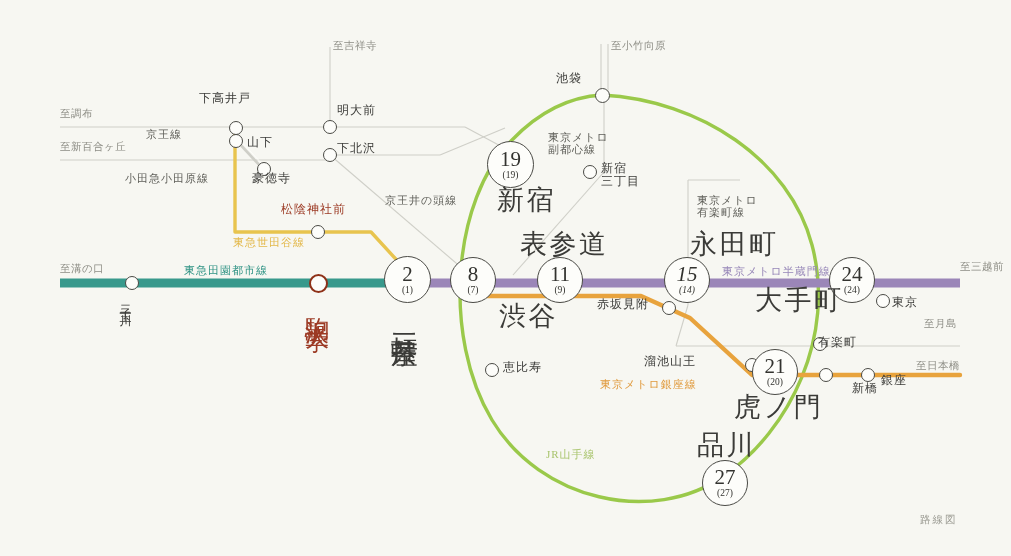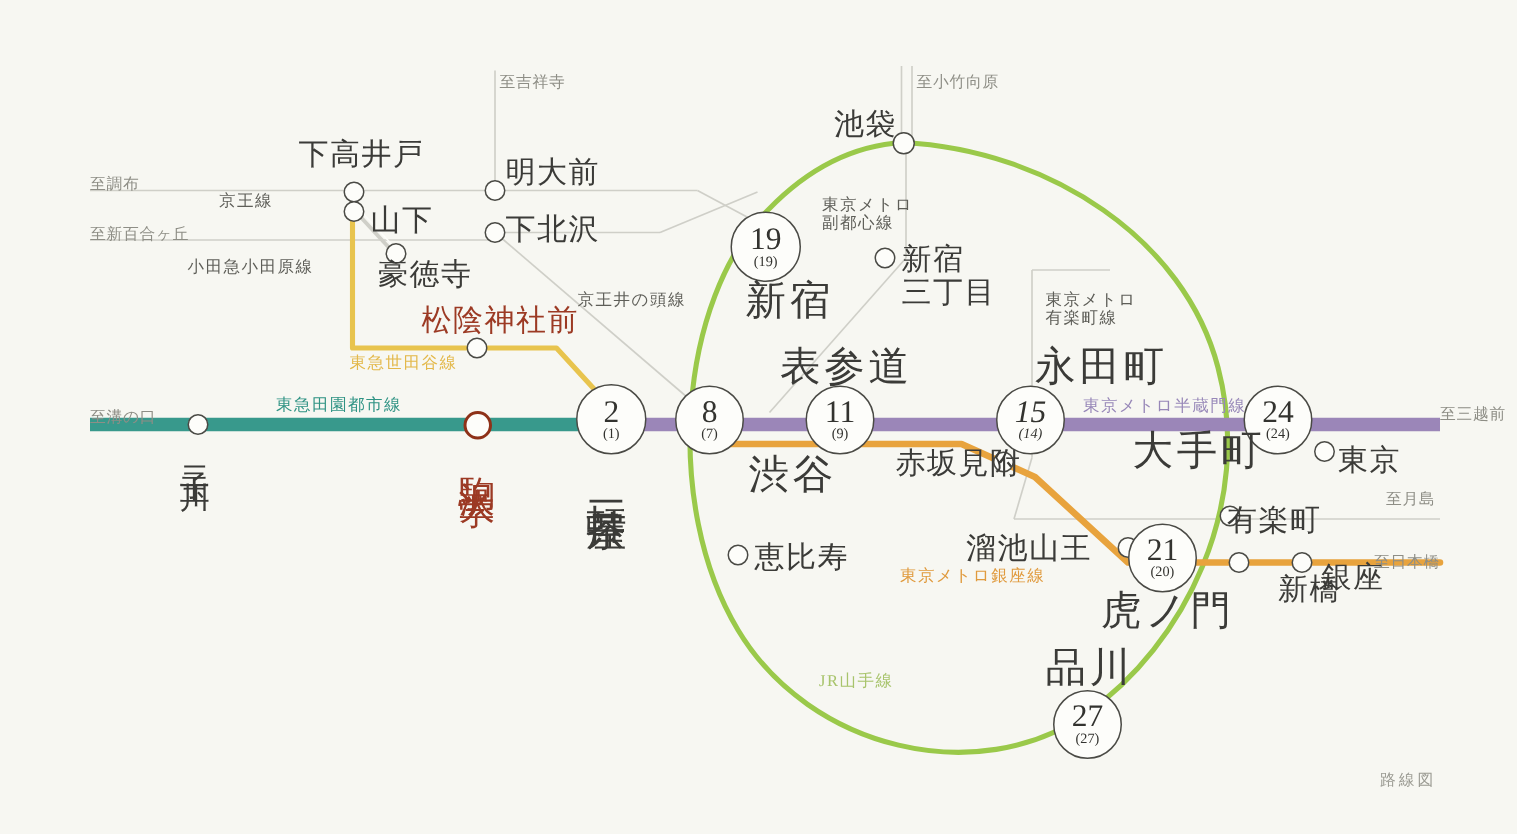--- a/index.html
+++ b/index.html
@@ -9,34 +9,34 @@
     font-family:"Liberation Serif","DejaVu Serif",serif;
     overflow:hidden;
     position:relative;
   }
   #map{position:absolute;left:0;top:0;width:1011px;height:556px;}
 
   .lbl{position:absolute;white-space:nowrap;line-height:1.12;}
 
   
   .dest{
-    font-size:10.5px;color:#8e8e86;letter-spacing:.5px;margin-top:10px;
+    font-size:10.5px;color:#8e8e86;letter-spacing:.5px;
   }
   
   .linename{
     font-size:11px;color:#5e5e58;letter-spacing:1px;
   }
   .linename.teal{color:#2f9384;}
   .linename.yellow{color:#e3b84a;}
   .linename.purple{color:#9787b8;}
   .linename.orange{color:#e09a3d;margin-top:48px;}
   .linename.green{color:#a8c46c;}
 
   
-  .stn{font-size:20px;color:#3b3b38;letter-spacing:1px;}
+  .stn{font-size:12px;color:#3b3b38;letter-spacing:1px;}
   
   .stn-big{font-size:24px;color:#3b3b38;letter-spacing:2px;}
   .stn-xl{font-size:27px;color:#3b3b38;letter-spacing:2.5px;}
   
   .hl{color:#9c3a24;}
 
   
   .vert{
     writing-mode:vertical-rl;text-orientation:upright;
     letter-spacing:3px;

